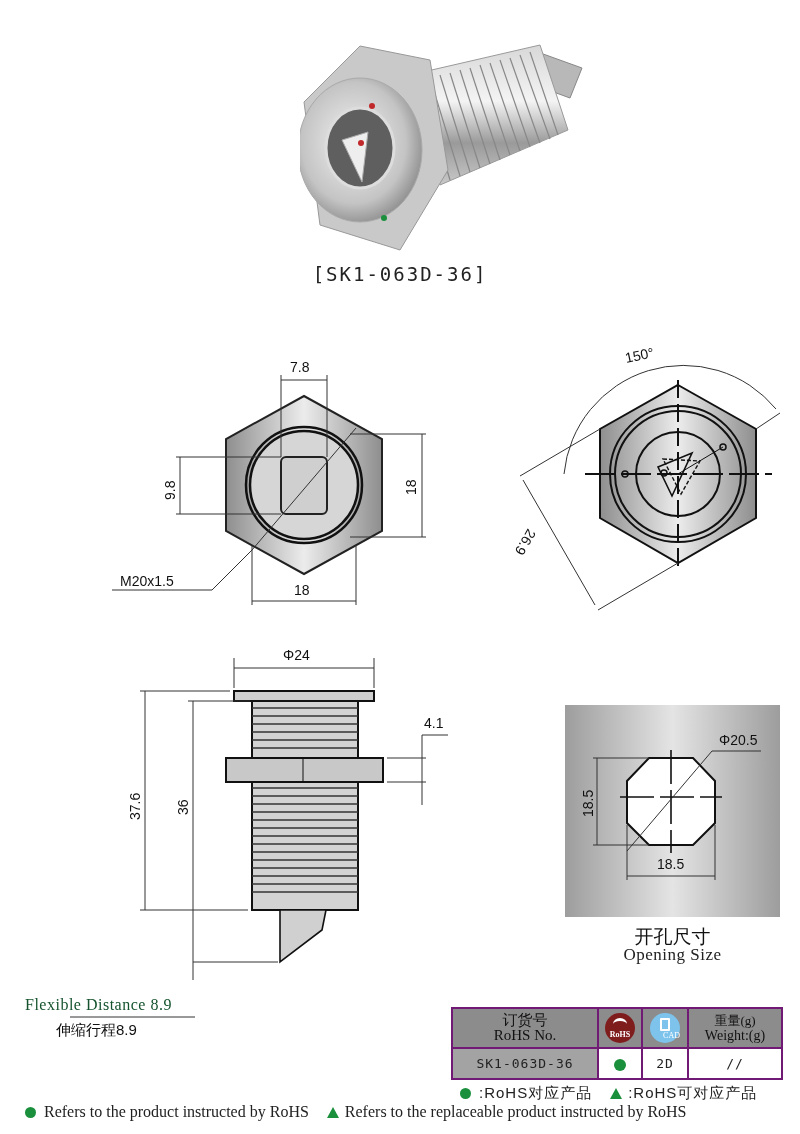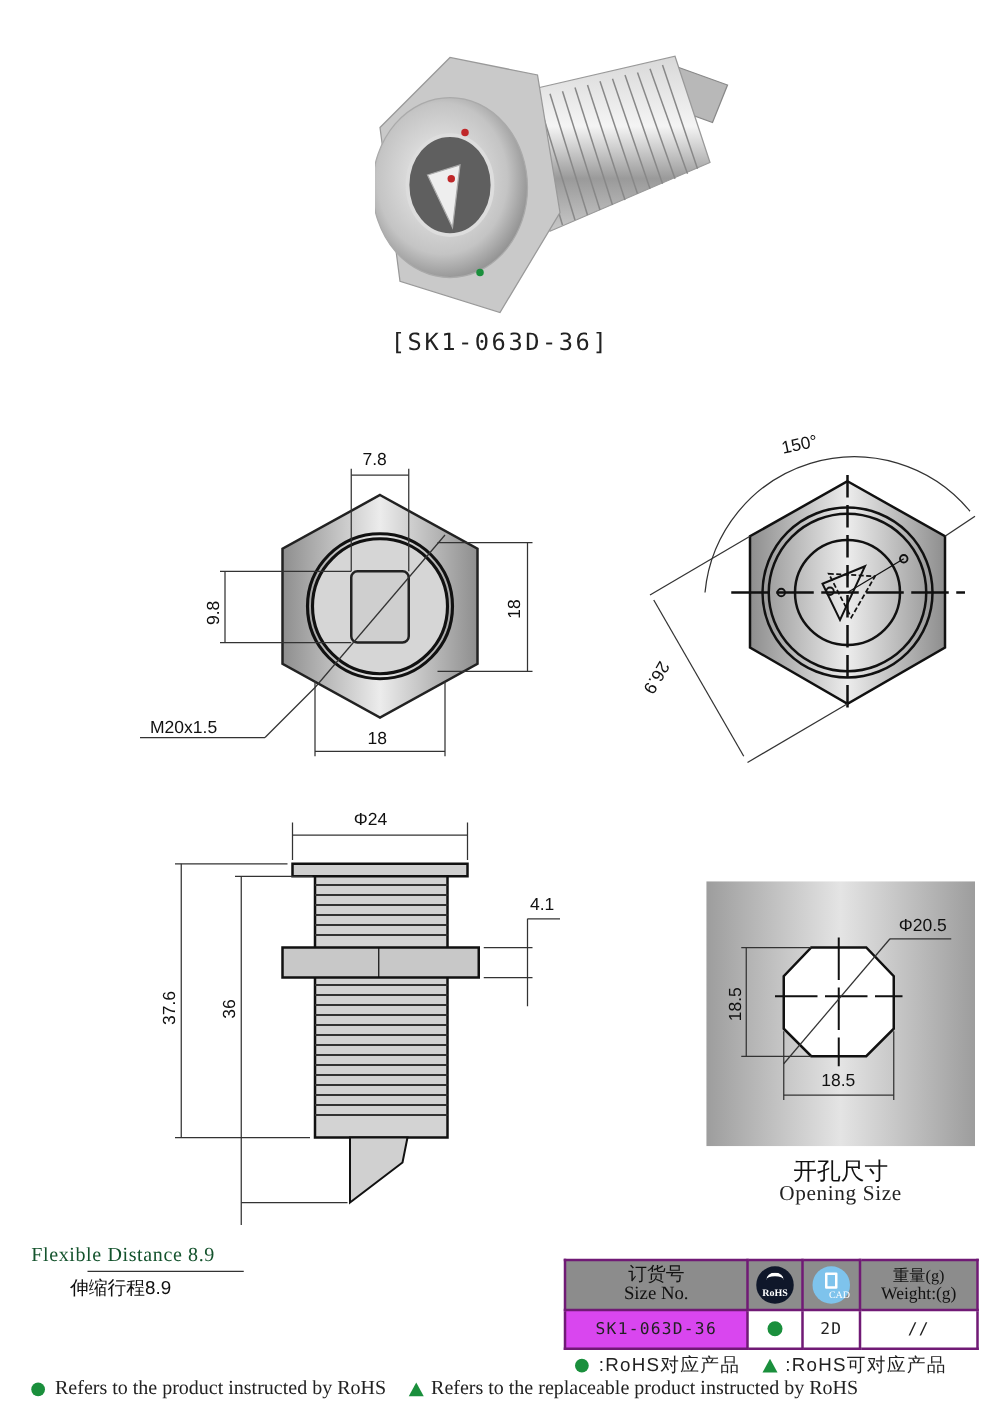--- a/index.html
+++ b/index.html
@@ -8,22 +8,22 @@
   .model-caption { left:0; width:800px; top:263px; text-align:center; font-family:"DejaVu Sans Mono", monospace; font-size:19px; letter-spacing:2px; color:#222; }
   .dim { font-family:"Liberation Sans", sans-serif; font-size:14px; fill:#111; }
   .opening-cn { left:565px; width:215px; top:924px; text-align:center; font-size:19px; color:#111; }
   .opening-en { left:565px; width:215px; top:945px; text-align:center; font-family:"Liberation Serif", serif; font-size:17px; color:#222; letter-spacing:0.5px; }
   .flex-cn { left:56px; top:977px; font-size:15px; color:#111;margin-top:44px; }
   .flex-en { left:25px; top:996px; font-family:"Liberation Serif", serif; font-size:16px; color:#14532d; letter-spacing:0.5px; }
   table.spec { position:absolute; left:451px; top:1007px; border-collapse:collapse; width:332px; }
   table.spec td { border:2px solid #701a75; text-align:center; padding:0; }
   table.spec tr.head td { background:#8c8c8c; height:38px; font-family:"Liberation Serif", serif; color:#111; line-height:15px; font-size:14px; }
   table.spec tr.row td { height:29px; background:#fff; font-family:"DejaVu Sans Mono", monospace; font-size:13px; letter-spacing:1px; }
-  table.spec tr.row td.item { background:#d946ef; }
-  .rohs-badge { display:inline-block; width:30px; height:30px; border-radius:50%; background:#0f172a; color:#fff; font-size:8px; font-weight:bold; line-height:44px; text-align:center; position:relative; vertical-align:middle; }
+  table.spec tr.row td.item { background:#a3a3a3; }
+  .rohs-badge { display:inline-block; width:30px; height:30px; border-radius:50%; background:#7f1d1d; color:#fff; font-size:8px; font-weight:bold; line-height:44px; text-align:center; position:relative; vertical-align:middle; }
   .rohs-badge .leaf { position:absolute; left:8px; top:5px; width:14px; height:9px; border-top:3px solid #fff; border-radius:50% 50% 0 0; }
   .cad-badge { display:inline-block; width:30px; height:30px; border-radius:50%; background:#7ec3ec; color:#fff; font-size:8px; line-height:46px; text-align:right; position:relative; vertical-align:middle; }
   .cad-badge .doc { position:absolute; left:10px; top:5px; width:10px; height:13px; border:2px solid #fff; border-radius:1px; box-sizing:border-box; }
   .dot-green { display:inline-block; width:12px; height:12px; border-radius:50%; background:#1a8f3c; vertical-align:middle; }
   .legend-cn { left:460px; top:1083px; font-size:15px; color:#222; letter-spacing:1px; }
   .legend-en { left:25px; top:1102px; font-family:"Liberation Serif", serif; font-size:16px; color:#222; white-space:nowrap; }
   .legend-en span, .legend-cn span { vertical-align:middle; }
   .g-dot { display:inline-block; width:11px; height:11px; border-radius:50%; background:#1a8f3c; margin-right:8px; vertical-align:middle; }
   .g-tri { display:inline-block; width:0; height:0; border-left:6px solid transparent; border-right:6px solid transparent; border-bottom:11px solid #1a8f3c; margin:0 6px 0 18px; vertical-align:middle; }
 </style>
@@ -221,21 +221,21 @@
   <text class="dim" x="92" y="164">18.5</text>
 </svg>
 <div class="abs opening-cn">开孔尺寸</div>
 <div class="abs opening-en">Opening Size</div>
 
 <table class="spec">
   <tbody>
       <tr class="head">
     <td style="width:144px">
       <div style="font-size:15px">订货号</div>
-      <div style="font-size:15px">Size No.</div>
+      <div style="font-size:15px">RoHS No.</div>
     </td>
     <td style="width:42px">
       <span class="rohs-badge"><span class="leaf"></span><span>RoHS</span></span>
     </td>
     <td style="width:44px">
       <span class="cad-badge"><span class="doc"></span><span>CAD</span></span>
     </td>
     <td>
       <div style="font-size:13px">重量(g)</div>
       <div>Weight:(g)</div>

